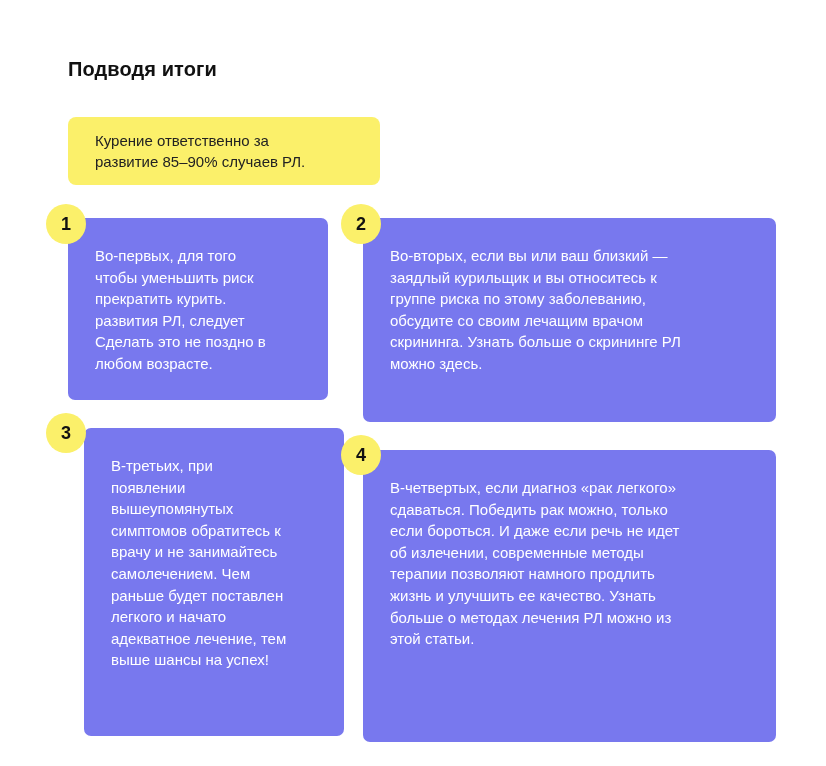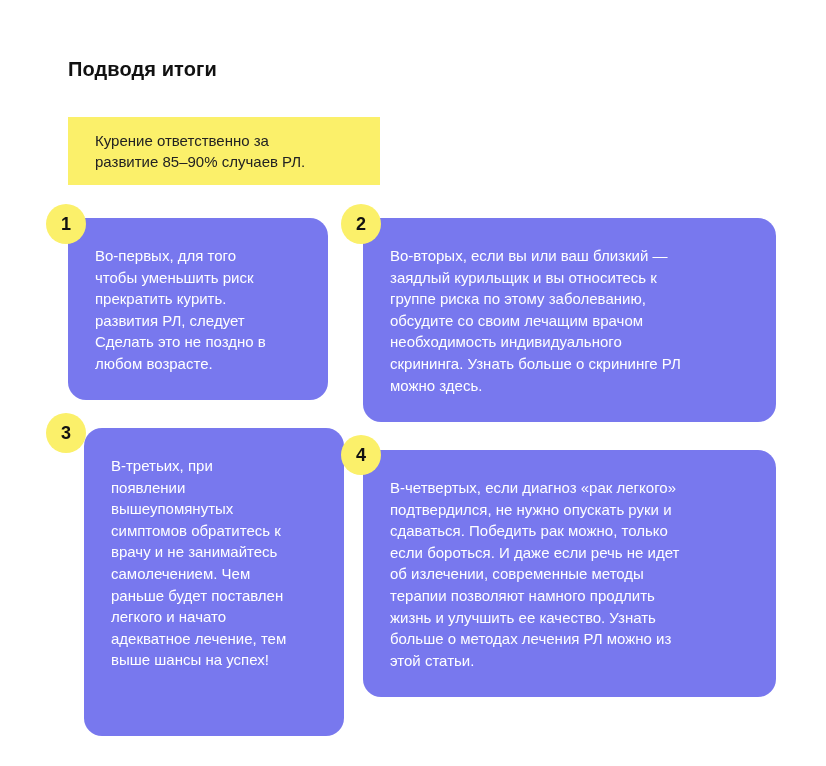--- a/index.html
+++ b/index.html
@@ -1,20 +1,20 @@
 <!DOCTYPE html>
 <html style="--yellow: #fbf06a; --purple: #7878ee;"><head>
 <meta charset="utf-8">
 <style>
   html, body { margin:0; padding:0; background:#ffffff; }
   body { width:826px; height:766px; position:relative; overflow:hidden;
          font-family:"Liberation Sans", "DejaVu Sans", sans-serif; }
   .title { position:absolute; left:68px; top:58px; font-size:20px; font-weight:bold; color:#111111; margin:0; letter-spacing:0.1px;text-align:right; }
-  .callout { position:absolute; left:68px; top:117px; width:312px; height:68px; background:var(--yellow); border-radius:0; box-sizing:border-box; padding:13px 0 0 27px; font-size:15px; line-height:21px; color:#222222; }
-  .card { position:absolute; background:var(--purple); border-radius:18px; box-sizing:border-box; color:#ffffff; font-size:15px; line-height:21.6px; }
+  .callout { position:absolute; left:68px; top:117px; width:312px; height:68px; background:var(--yellow); border-radius:8px; box-sizing:border-box; padding:13px 0 0 27px; font-size:15px; line-height:21px; color:#222222; }
+  .card { position:absolute; background:var(--purple); border-radius:7px; box-sizing:border-box; color:#ffffff; font-size:15px; line-height:21.6px; }
   .card .text { position:absolute; left:27px; top:27px; }
   .badge { position:absolute; width:40px; height:40px; border-radius:50%; background:var(--yellow); color:#111111; font-weight:bold; font-size:18px; line-height:40px; text-align:center; }
   :root { --yellow:#fbf06a; --purple:#7878ee; }
 </style>
 </head>
 <body>
 
 <h2 class="title">Подводя итоги</h2>
 
 <div class="callout">
@@ -33,21 +33,20 @@
   </div>
 </div>
 <div class="badge" style="left:46px; top:204px;">1</div>
 
 <div class="card" style="left:363px; top:218px; width:413px; height:204px;">
   <div class="text">
     <div>Во-вторых, если вы или ваш близкий —</div>
     <div>заядлый курильщик и вы относитесь к</div>
     <div>группе риска по этому заболеванию,</div>
     <div>обсудите со своим лечащим врачом</div>
-    <div>необходимость индивидуального</div>
     <div>скрининга. Узнать больше о скрининге РЛ</div>
     <div>можно здесь.</div>
   </div>
 </div>
 <div class="badge" style="left:341px; top:204px;">2</div>
 
 <div class="card" style="left:84px; top:428px; width:260px; height:308px;">
   <div class="text">
     <div>В-третьих, при</div>
     <div>появлении</div>
@@ -56,24 +55,23 @@
     <div>врачу и не занимайтесь</div>
     <div>самолечением. Чем</div>
     <div>раньше будет поставлен</div>
     <div>легкого и начато</div>
     <div>адекватное лечение, тем</div>
     <div>выше шансы на успех!</div>
   </div>
 </div>
 <div class="badge" style="left:46px; top:413px;">3</div>
 
-<div class="card" style="left:363px; top:450px; width:413px; height:247px;">
+<div class="card" style="left:363px; top:450px; width:413px; height:292px;">
   <div class="text">
     <div>В-четвертых, если диагноз «рак легкого»</div>
-    <div>подтвердился, не нужно опускать руки и</div>
     <div>сдаваться. Победить рак можно, только</div>
     <div>если бороться. И даже если речь не идет</div>
     <div>об излечении, современные методы</div>
     <div>терапии позволяют намного продлить</div>
     <div>жизнь и улучшить ее качество. Узнать</div>
     <div>больше о методах лечения РЛ можно из</div>
     <div>этой статьи.</div>
   </div>
 </div>
 <div class="badge" style="left:341px; top:435px;">4</div>

